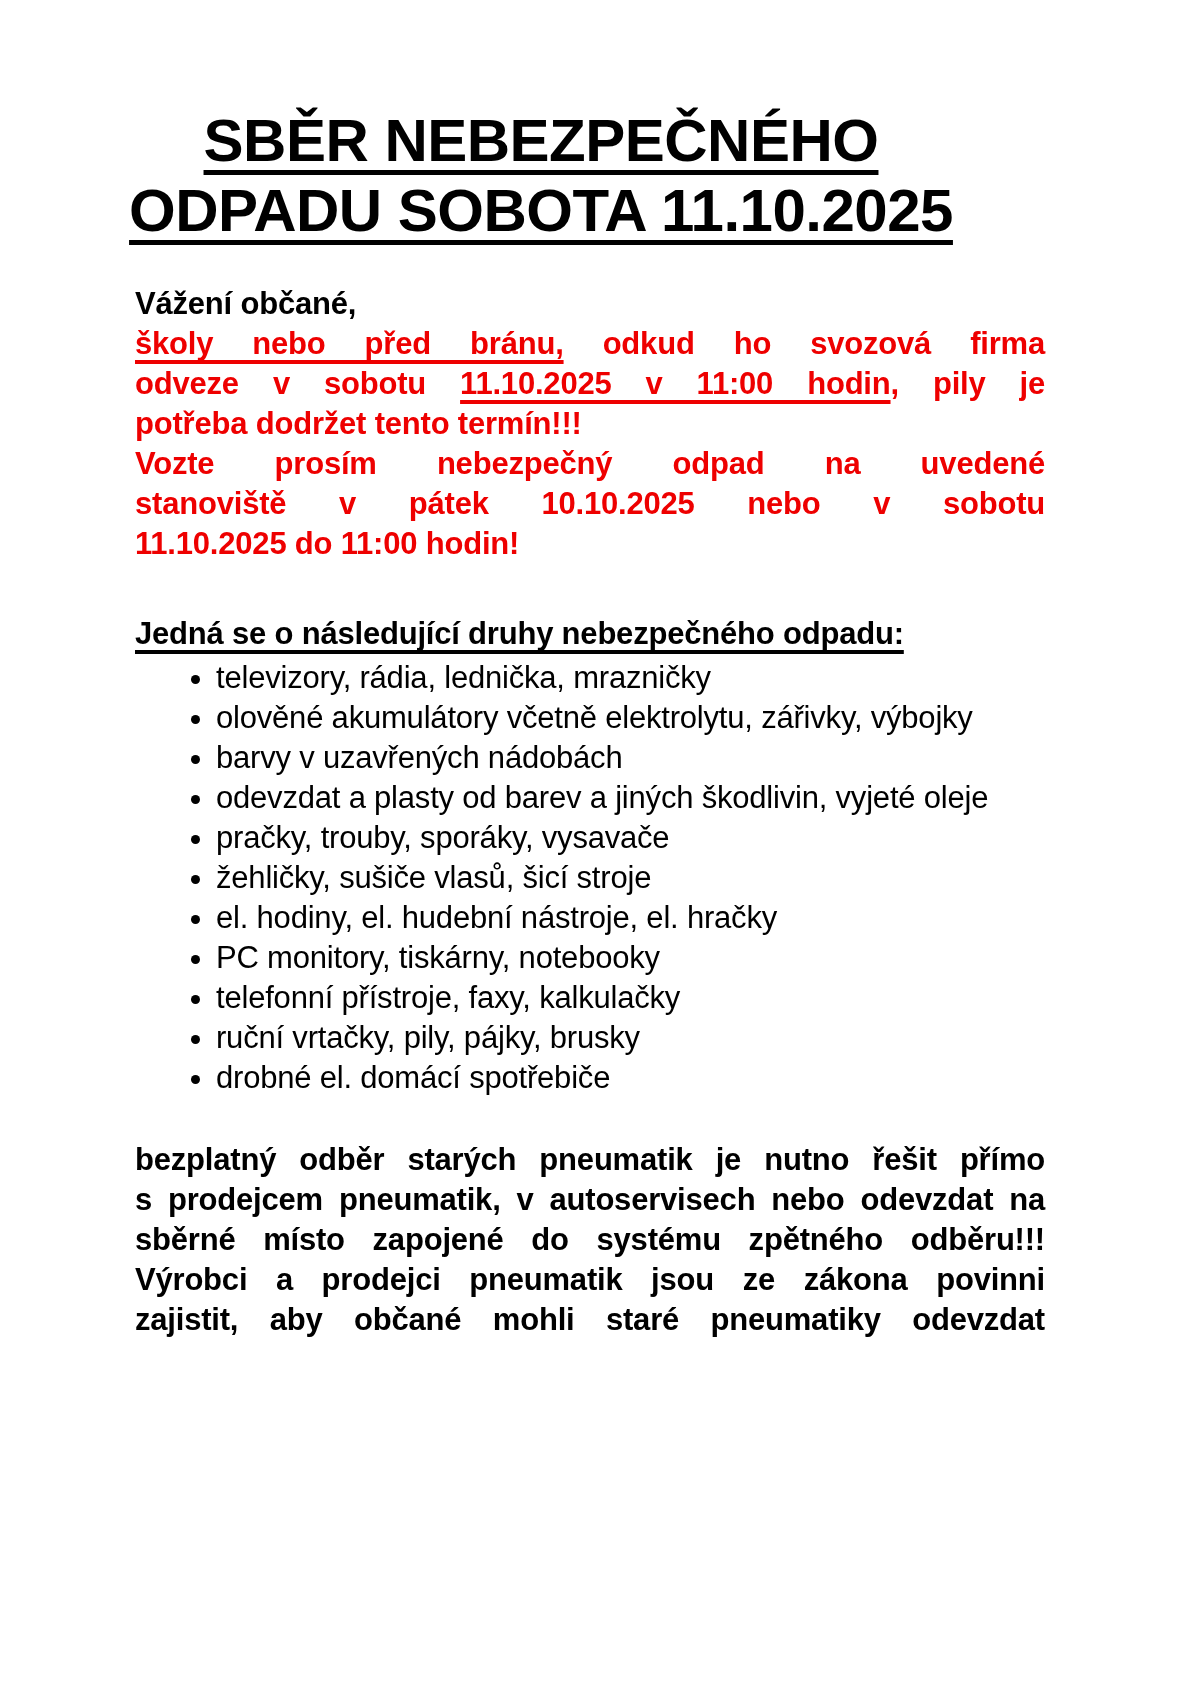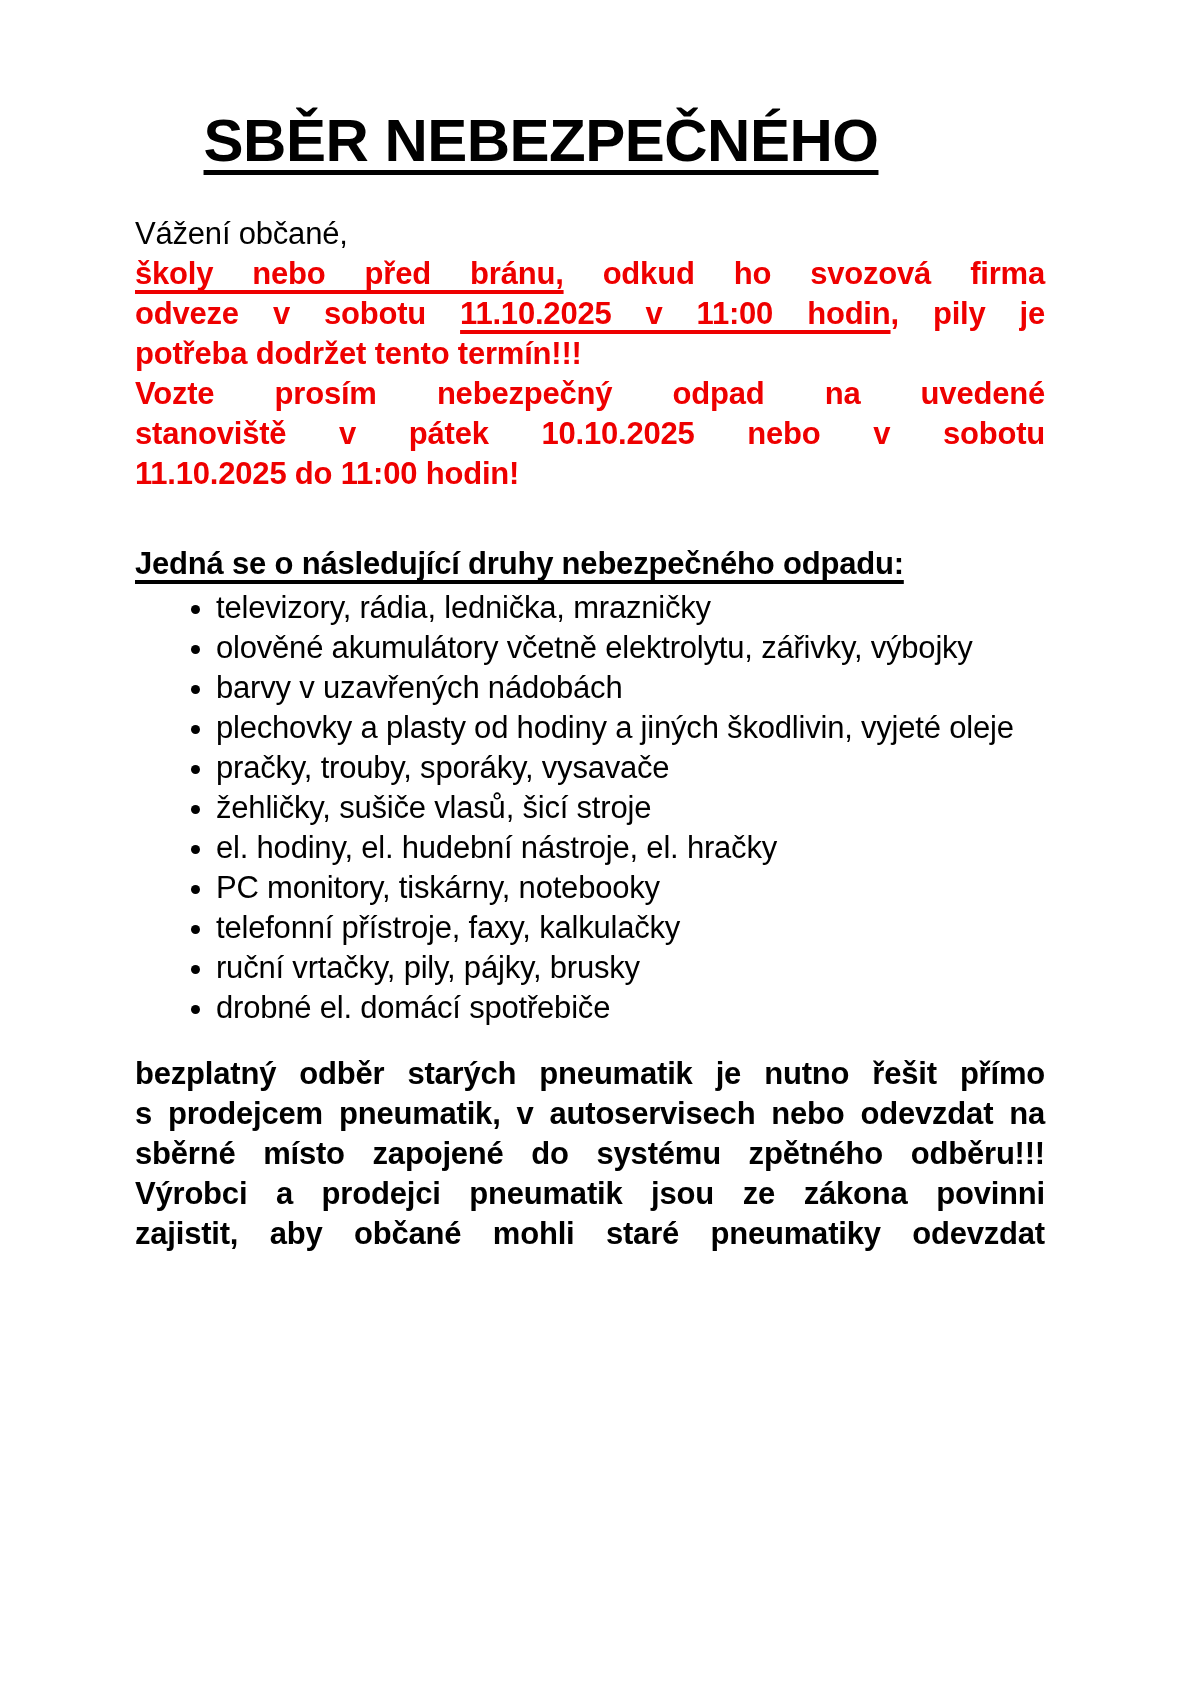--- a/index.html
+++ b/index.html
@@ -31,21 +31,21 @@
   }
   .content {
     margin-left: 135px;
     width: 910px;
     font-size: 31px;
     line-height: 40px;
     letter-spacing: -0.2px;
   }
   .greeting {
     margin-top: 38px;
-    font-weight: normal;
+    font-weight: bold;
   }
   .para { font-weight: bold; }
   .red { color: var(--red, #ee0000); }
   .tline {
     text-align: justify;
     text-align-last: justify;
     text-justify: inter-word;
   }
   .tline.last {
     text-align: left;
@@ -58,35 +58,36 @@
   }
   .spacer-a { height: 50px; }
   .spacer-b { height: 26px; }
   .list-heading {
     font-weight: bold;
     text-decoration: underline;
     text-decoration-thickness: 3.5px;
     text-underline-offset: 6px;
   }
   ul.waste {
-    margin: 4px 0 0 0;
+    margin: 4px 0 16px 0;
     padding-left: 81px;
     list-style: disc;
   }
   ul.waste li {
     line-height: 40px;
   }
 </style>
 </head>
 <body>
 
 <div class="page">
 
   <div class="doc-title">
     <div class="tl">SBĚR NEBEZPEČNÉHO</div>
+    <div class="tl">ODPADU SOBOTA 11.10.2025</div>
   </div>
 
   <div class="content">
 
     <div class="greeting">Vážení občané,</div>
 
     <div class="para red">
         <div class="tline"><span class="u">školy nebo před bránu,</span><span> odkud ho svozová firma</span></div>
         <div class="tline"><span>odveze v&nbsp;sobotu </span><span class="u">11.10.2025 v&nbsp;11:00 hodin</span><span>, pily je</span></div>
         <div class="tline last"><span>potřeba dodržet tento termín!!!</span></div>
@@ -96,21 +97,21 @@
       </div>
 
     <div class="spacer-a"></div>
 
     <div class="list-heading">Jedná se o následující druhy nebezpečného odpadu:</div>
 
     <ul class="waste">
       <li>televizory, rádia, lednička, mrazničky</li>
       <li>olověné akumulátory včetně elektrolytu, zářivky, výbojky</li>
       <li>barvy v uzavřených nádobách</li>
-      <li>plechovky a plasty od hodiny a jiných škodlivin, vyjeté oleje</li>
+      <li>odevzdat a plasty od barev a jiných škodlivin, vyjeté oleje</li>
       <li>pračky, trouby, sporáky, vysavače</li>
       <li>žehličky, sušiče vlasů, šicí stroje</li>
       <li>el. hodiny, el. hudební nástroje, el. hračky</li>
       <li>PC monitory, tiskárny, notebooky</li>
       <li>telefonní přístroje, faxy, kalkulačky</li>
       <li>ruční vrtačky, pily, pájky, brusky</li>
       <li>drobné el. domácí spotřebiče</li>
     </ul>
 
     <div class="spacer-b"></div>

